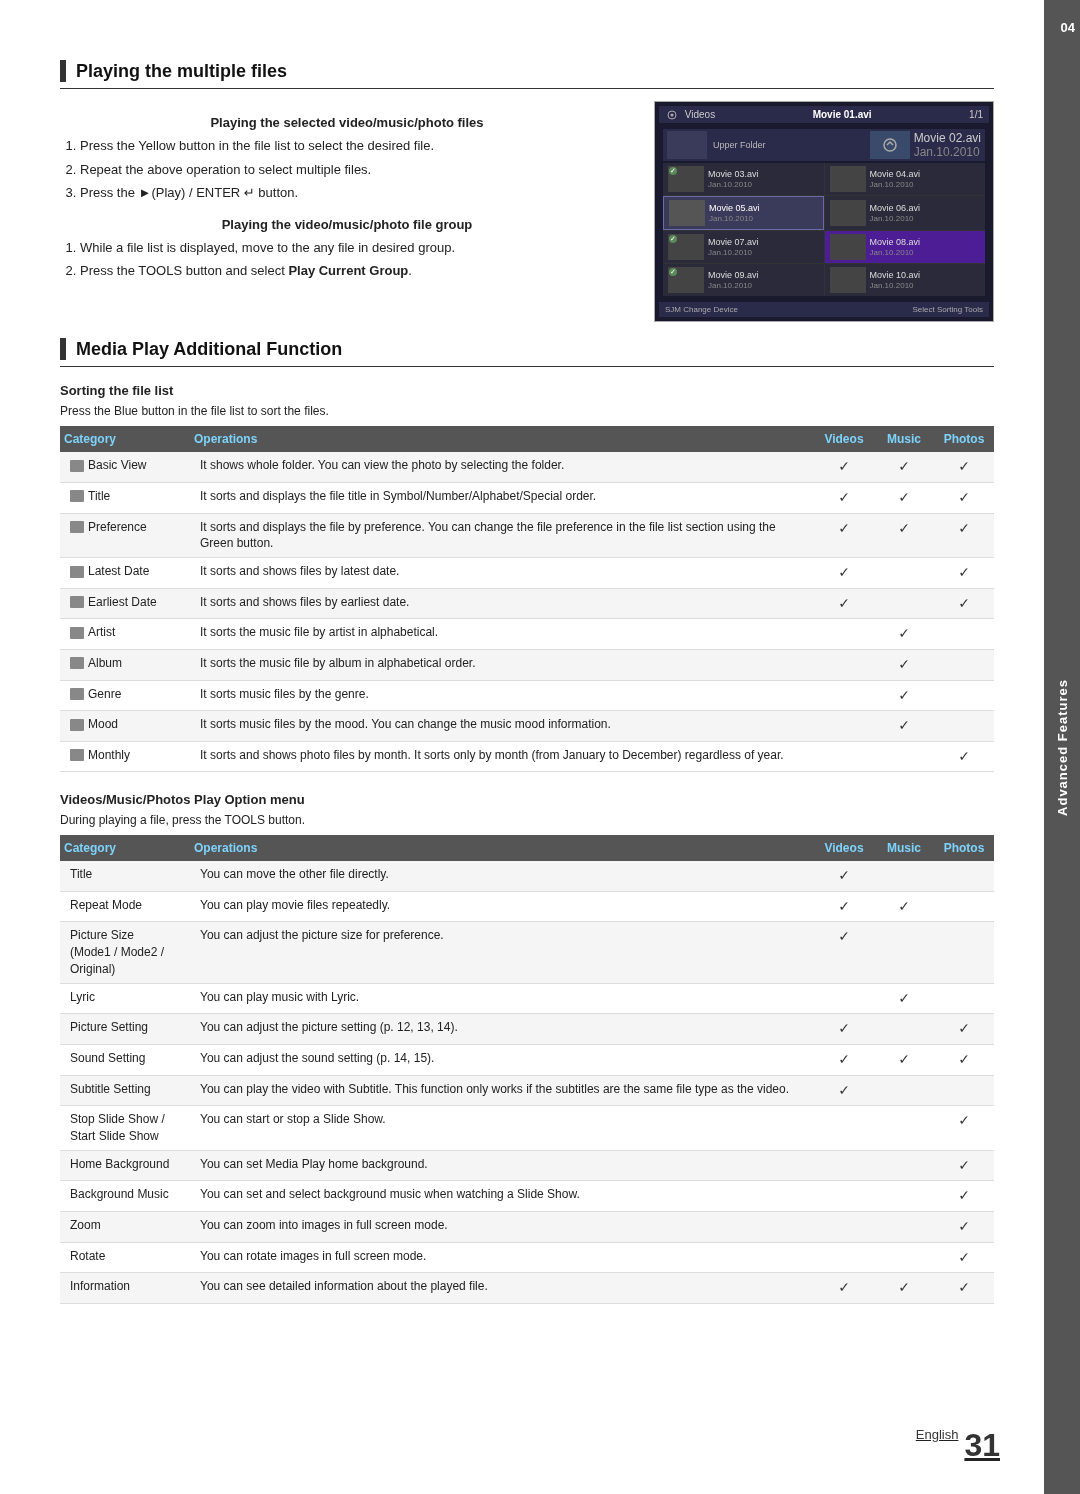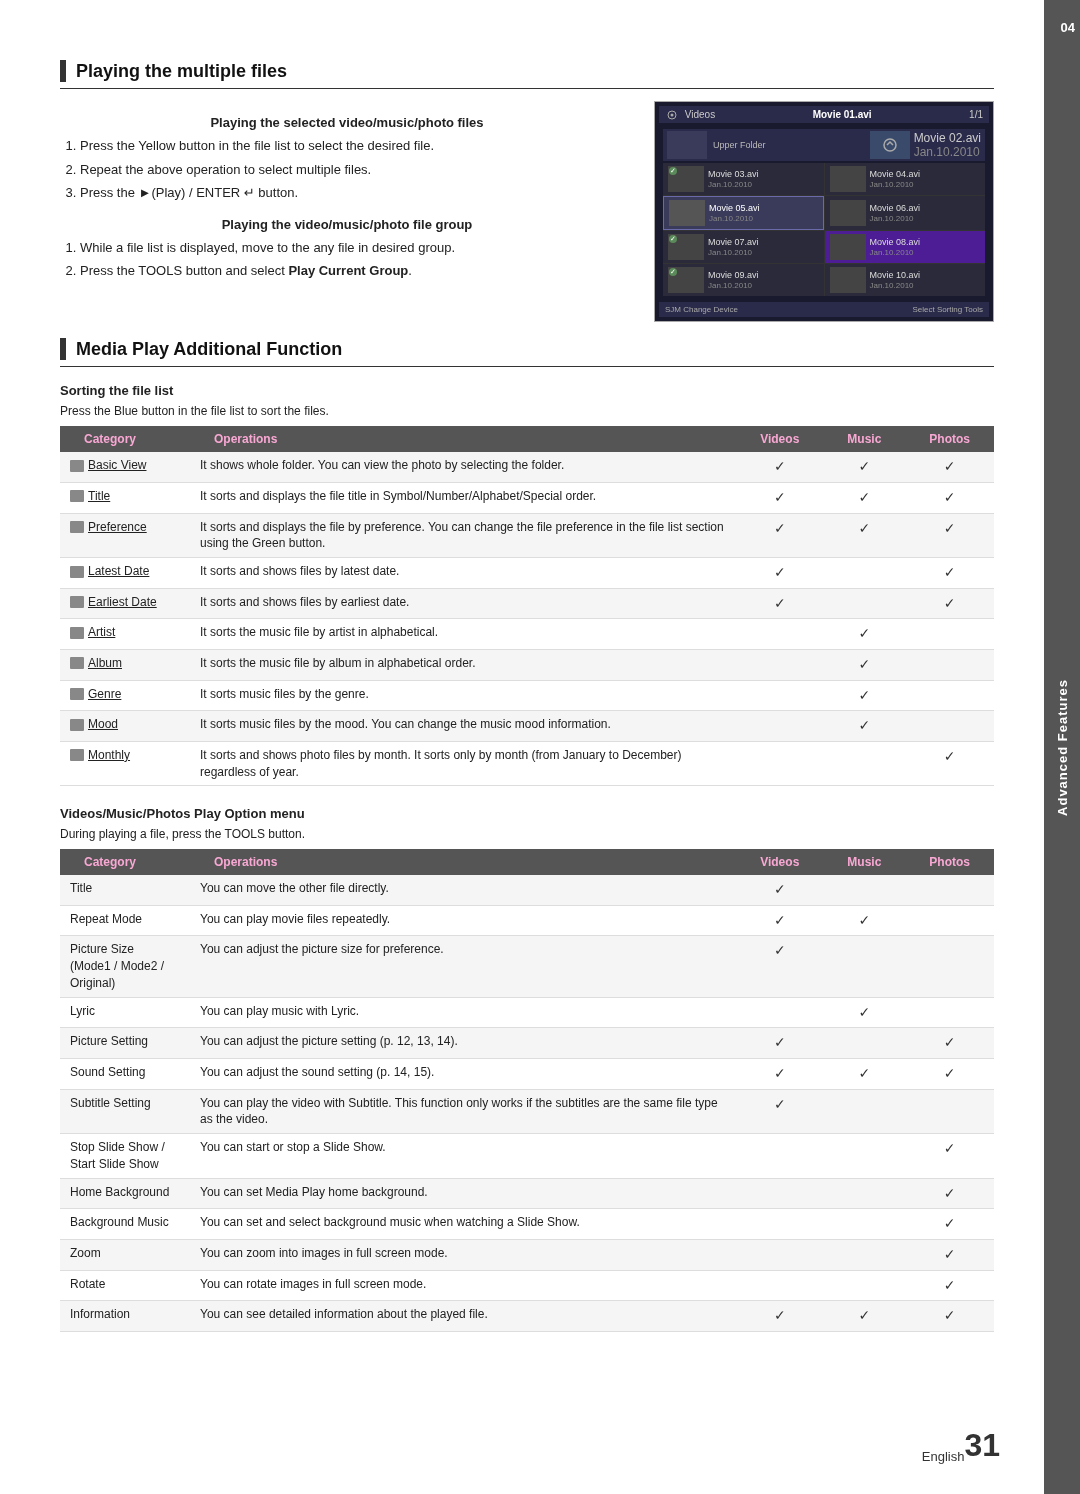--- a/index.html
+++ b/index.html
@@ -143,22 +143,22 @@
     
     .data-table {
       width: 100%;
       border-collapse: collapse;
       margin-bottom: 20px;
       font-size: 12px;
     }
 
     .data-table th {
       background: #555;
-      color: #f9a8d4;
-      padding: 6px 24px;
+      color: #7dd3fc;
+      padding: 6px 4px;
       font-weight: bold;
       text-align: center;
       font-size: 12px;
     }
 
     .data-table th:first-child {
       text-align: left;
       width: 130px;
     }
 
@@ -206,38 +206,39 @@
     .table-desc {
       font-size: 12px;
       margin-bottom: 8px;
     }
 
     .page-footer {
       position: absolute;
       bottom: 30px;
       right: 80px;
       display: flex;
-      align-items: flex-end;
+      align-items: flex-start;
+      gap: 6px;
+      text-decoration: underline;
     }
 
     .footer-english {
       font-size: 13px;
       color: #333;
     }
 
     .footer-number {
       font-size: 32px;
       font-weight: bold;
       color: #333;
     }
 
     .category-cell-content {
       display: flex;
       align-items: center;
-      text-decoration: underline;
     }
   </style>
 </head>
 <body>
 
 <div class="page-container">
   <div class="main-content">
 
     <div>
       <div class="section-heading">

